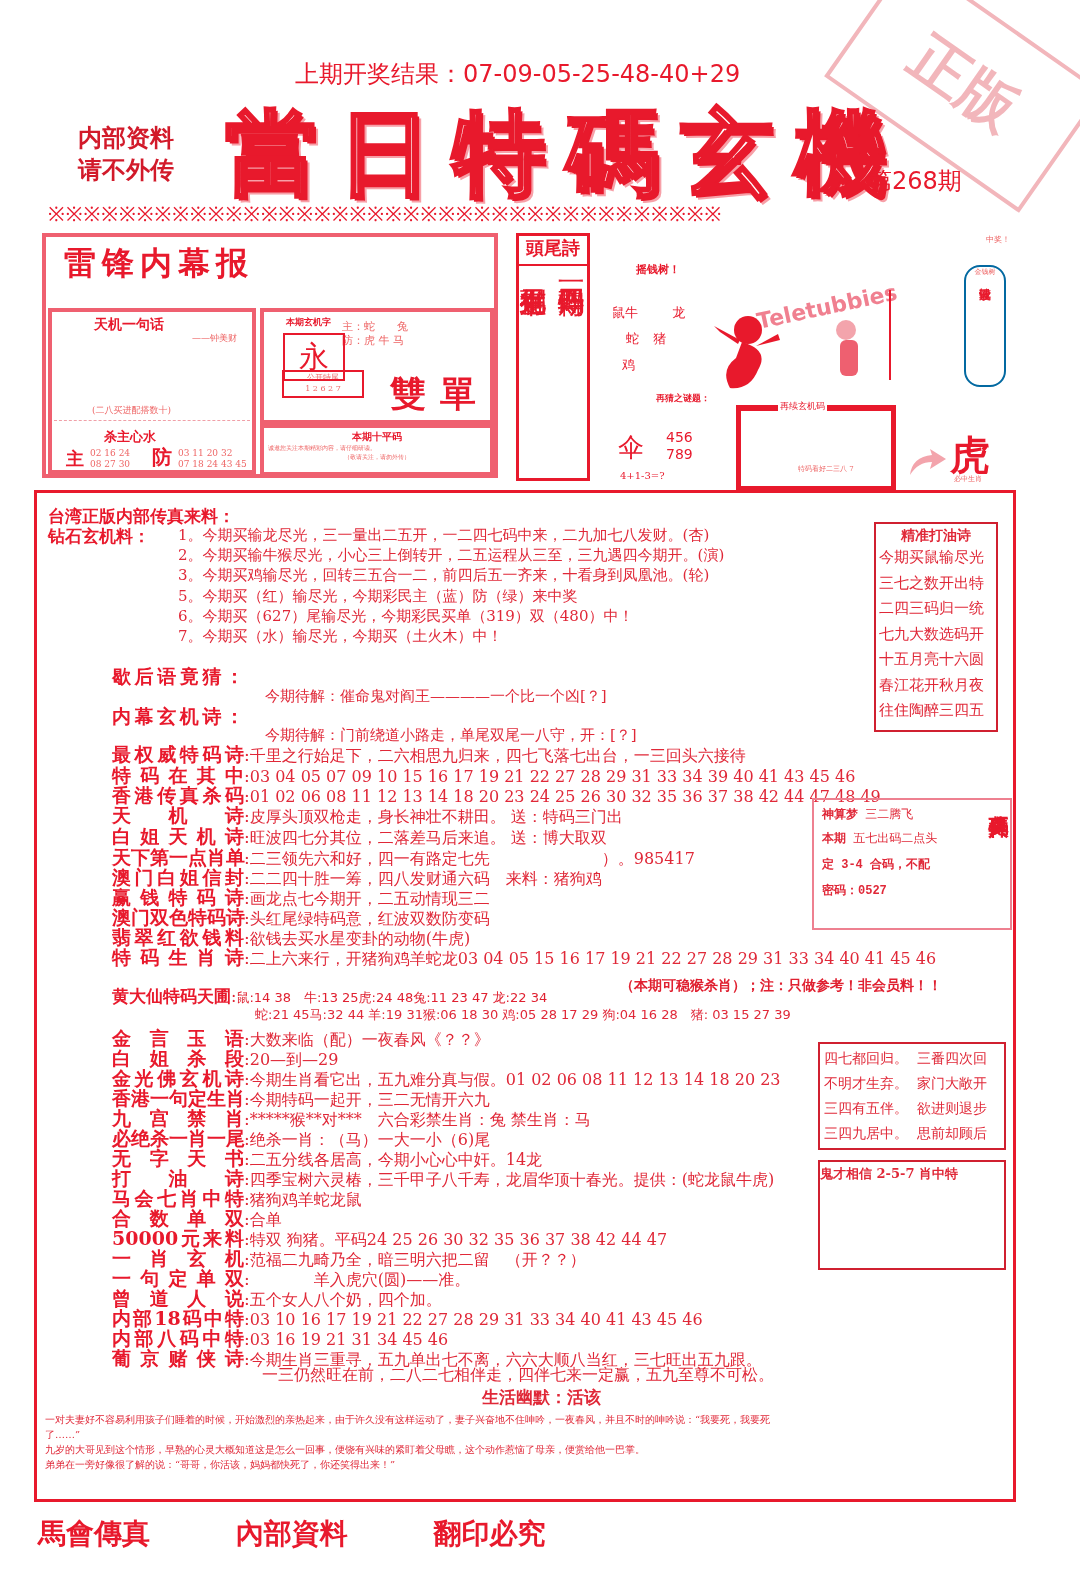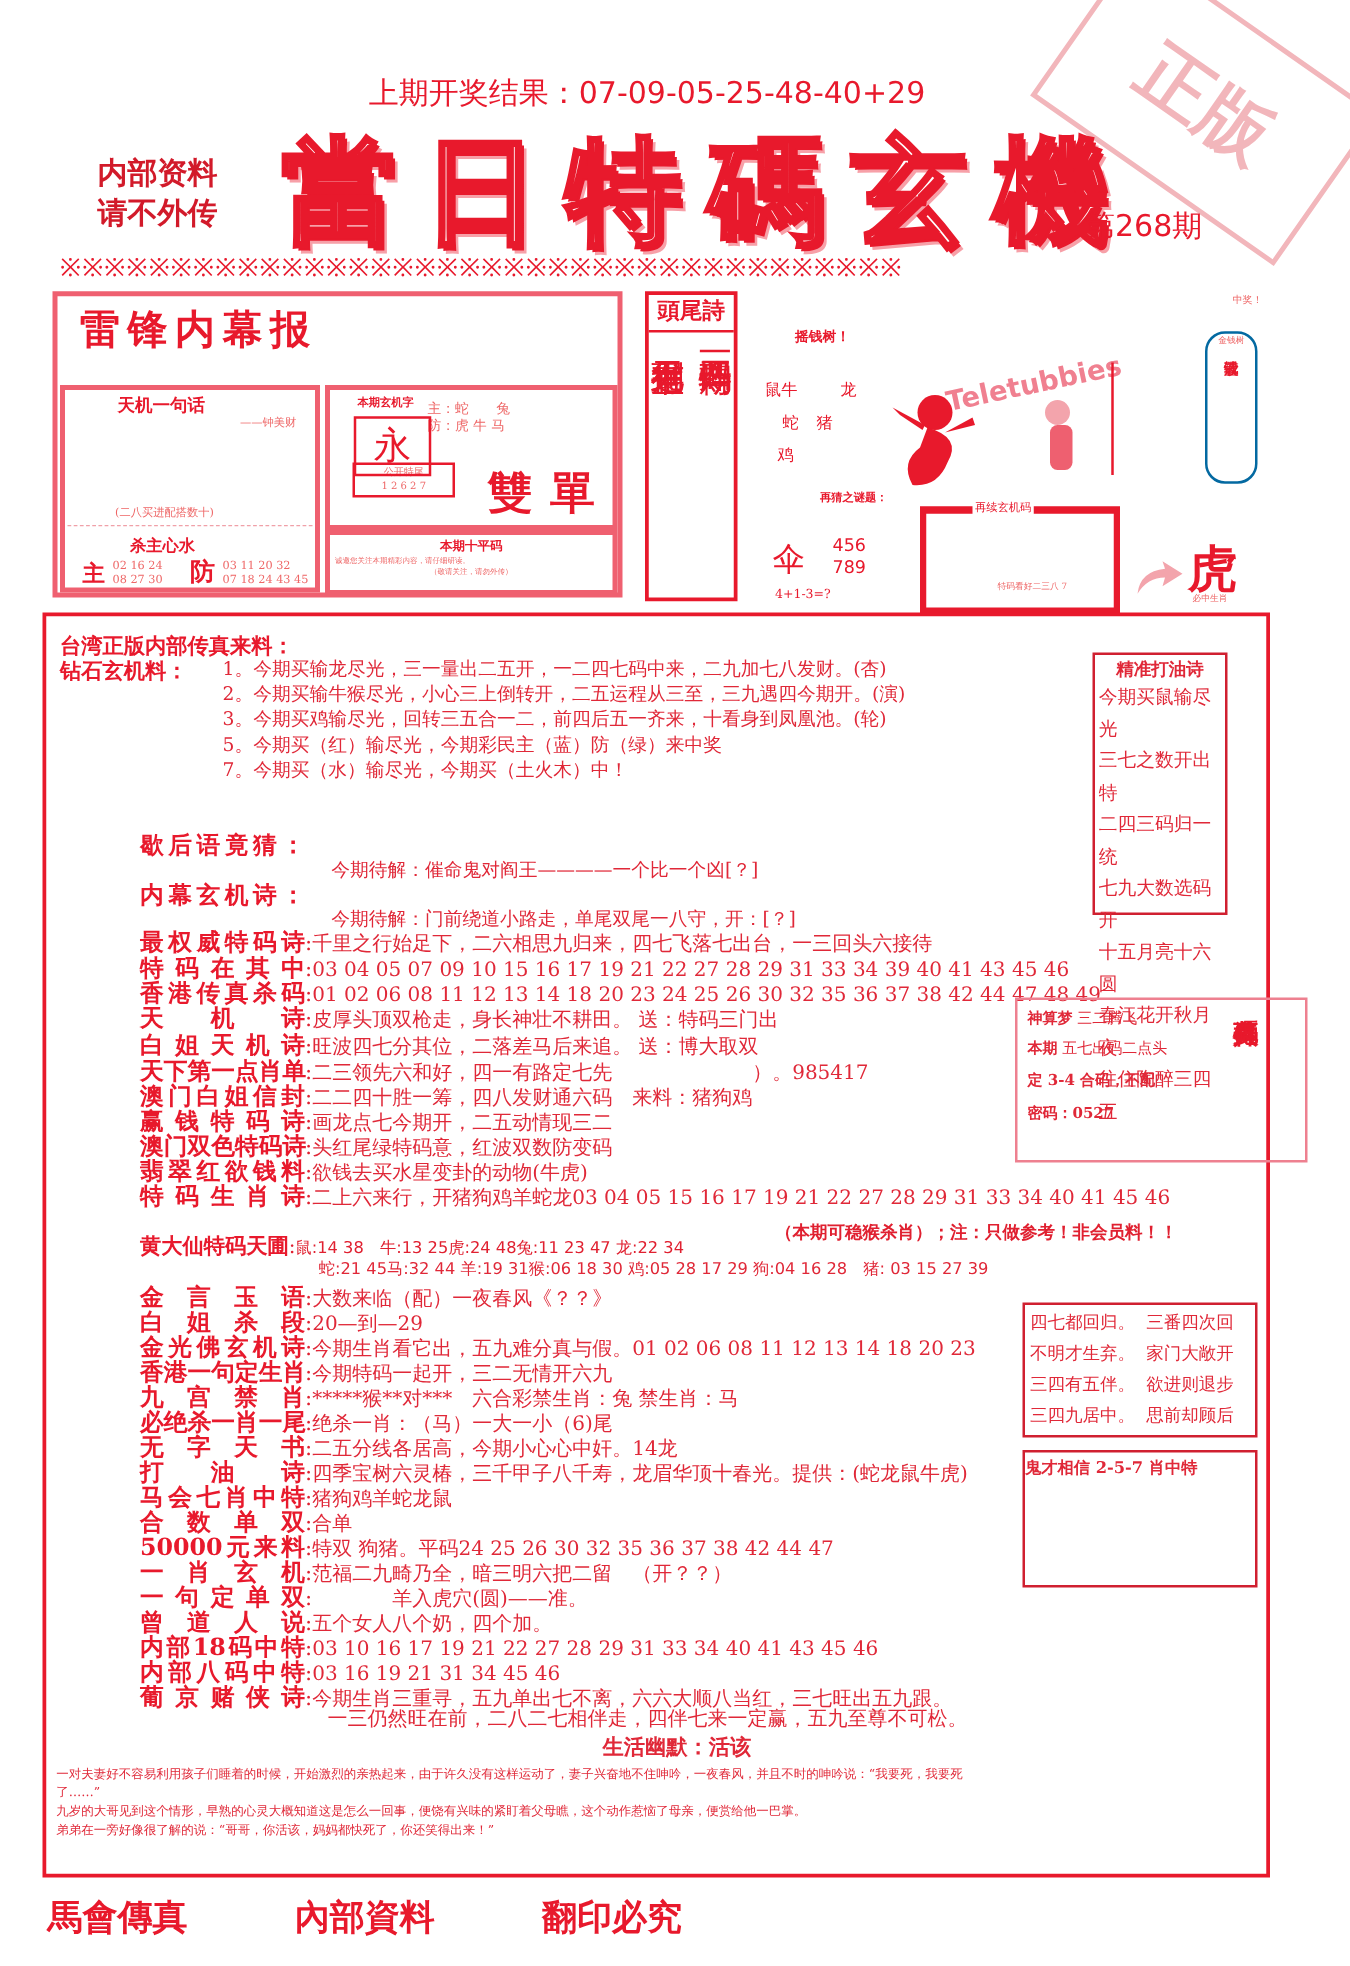--- a/index.html
+++ b/index.html
@@ -146,20 +146,21 @@
 <div class="abs" style="left:954px;top:474px;font-size:7px;color:#e66;">必中生肖</div>
 
 <div id="mainbox" class="abs"></div>
 <div class="abs" style="left:48px;top:505px;font-size:17px;font-weight:bold;color:#e8192c;">台湾正版内部传真来料：</div>
 <div class="abs" style="left:48px;top:525px;font-size:17px;font-weight:bold;color:#e8192c;">钻石玄机料：</div>
 <div class="abs" style="left:178px;top:525px;font-size:15px;line-height:20.2px;color:#e02838;">
   <div>1。今期买输龙尽光，三一量出二五开，一二四七码中来，二九加七八发财。(杏)</div>
   <div>2。今期买输牛猴尽光，小心三上倒转开，二五运程从三至，三九遇四今期开。(演)</div>
   <div>3。今期买鸡输尽光，回转三五合一二，前四后五一齐来，十看身到凤凰池。(轮)</div>
   <div>5。今期买（红）输尽光，今期彩民主（蓝）防（绿）来中奖</div>
+  <div>6。今期买（627）尾输尽光，今期彩民买单（319）双（480）中！</div>
   <div>7。今期买（水）输尽光，今期买（土火木）中！</div>
 </div>
 
 <div class="row" style="top:667px;"><span class="lbl">歇后语竟猜：</span></div>
 <div class="abs" style="left:265px;top:687px;font-size:15px;color:#e02838;">今期待解：催命鬼对阎王————一个比一个凶[？]</div>
 <div class="row" style="top:707px;"><span class="lbl">内幕玄机诗：</span></div>
 <div class="abs" style="left:265px;top:726px;font-size:15px;color:#e02838;">今期待解：门前绕道小路走，单尾双尾一八守，开：[？]</div>
 
 <div class="row" style="top:745px;"><span class="lbl">最权威特码诗</span>:<span class="val">千里之行始足下，二六相思九归来，四七飞落七出台，一三回头六接待</span></div>
 <div class="row" style="top:766px;"><span class="lbl">特码在其中</span>:<span class="val">03 04 05 07 09 10 15 16 17 19 21 22 27 28 29 31 33 34 39 40 41 43 45 46</span></div>
@@ -191,34 +192,34 @@
 <div class="row" style="top:1209px;"><span class="lbl">合数单双</span>:<span class="val">合单</span></div>
 <div class="row" style="top:1229px;"><span class="lbl">50000元来料</span>:<span class="val">特双 狗猪。平码24 25 26 30 32 35 36 37 38 42 44 47</span></div>
 <div class="row" style="top:1249px;"><span class="lbl">一肖玄机</span>:<span class="val">范福二九畸乃全，暗三明六把二留　（开？？）</span></div>
 <div class="row" style="top:1269px;"><span class="lbl">一句定单双</span>:<span class="val">　　　　羊入虎穴(圆)——准。</span></div>
 <div class="row" style="top:1289px;"><span class="lbl">曾道人说</span>:<span class="val">五个女人八个奶，四个加。</span></div>
 <div class="row" style="top:1309px;"><span class="lbl">内部18码中特</span>:<span class="val">03 10 16 17 19 21 22 27 28 29 31 33 34 40 41 43 45 46</span></div>
 <div class="row" style="top:1329px;"><span class="lbl">内部八码中特</span>:<span class="val">03 16 19 21 31 34 45 46</span></div>
 <div class="row" style="top:1349px;"><span class="lbl">葡京赌侠诗</span>:<span class="val">今期生肖三重寻，五九单出七不离，六六大顺八当红，三七旺出五九跟。</span></div>
 <div class="abs val" style="left:262px;top:1365px;white-space:nowrap;">一三仍然旺在前，二八二七相伴走，四伴七来一定赢，五九至尊不可松。</div>
 
-<div class="rbox" style="left:874px;top:522px;width:108px;height:210px;">
+<div class="rbox" style="left:874px;top:522px;width:124px;height:210px;">
   <div style="text-align:center;font-weight:bold;font-size:14px;margin-top:3px;">精准打油诗</div>
   <div style="padding-left:3px;line-height:25.5px;font-size:15px;">
     <div>今期买鼠输尽光</div>
     <div>三七之数开出特</div>
     <div>二四三码归一统</div>
     <div>七九大数选码开</div>
     <div>十五月亮十六圆</div>
     <div>春江花开秋月夜</div>
     <div>往住陶醉三四五</div>
   </div>
 </div>
 
-<div class="rbox" style="left:812px;top:798px;width:234px;height:132px;border-color:#ee8090;">
+<div class="rbox" style="left:812px;top:798px;width:200px;height:132px;border-color:#ee8090;font-family:Liberation Mono, monospace;">
   <div class="abs" style="left:8px;top:6px;font-size:12px;"><b>神算梦</b> <span>三二腾飞</span></div>
   <div class="abs" style="left:8px;top:30px;font-size:12px;"><b>本期</b> <span>五七出码二点头</span></div>
   <div class="abs" style="left:8px;top:56px;font-size:12px;font-weight:bold;">定 3-4 合码，不配</div>
   <div class="abs" style="left:8px;top:82px;font-size:12px;font-weight:bold;">密码：0527</div>
   <div class="abs" style="left:170px;top:0px;writing-mode:vertical-rl;font-size:20px;font-weight:bold;color:#e8192c;">入夢鬼神碼</div>
 </div>
 
 <div class="rbox" style="left:818px;top:1042px;width:188px;height:108px;">
   <div style="line-height:25px;padding:2px 4px;font-size:14px;">
     <div><span>四七都回归。</span>&nbsp;&nbsp;<span>三番四次回</span></div>

